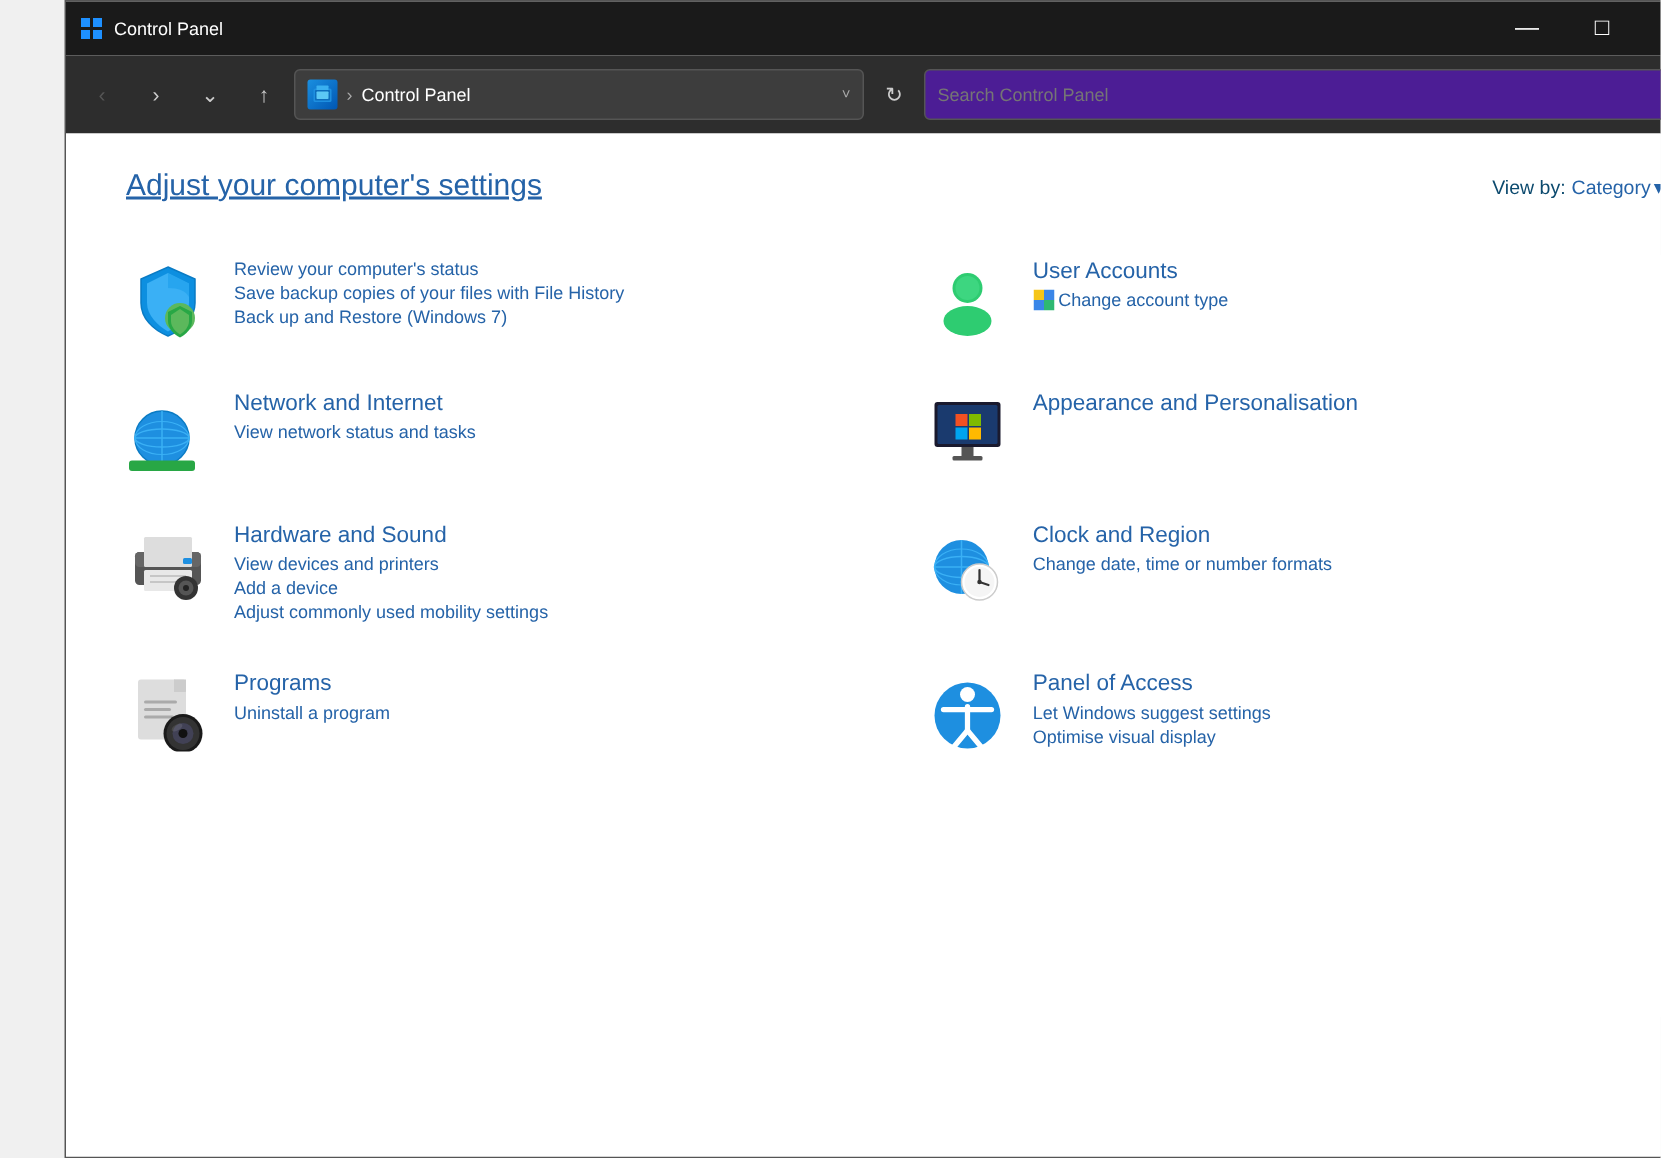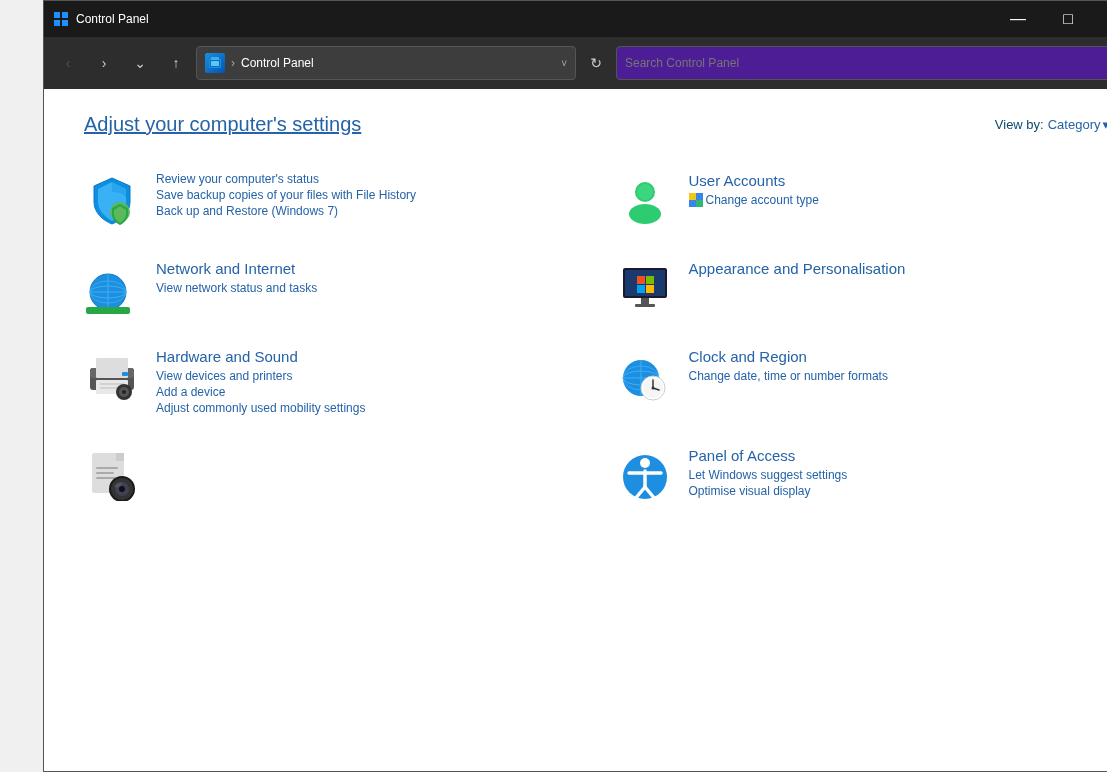--- a/index.html
+++ b/index.html
@@ -462,20 +462,26 @@
             <rect x="10" y="28" width="20" height="2" rx="1" fill="#aaa"></rect>
 
             <circle cx="36" cy="40" r="13" fill="#1a1a1a"></circle>
             <circle cx="36" cy="40" r="11" fill="#333"></circle>
             <circle cx="36" cy="40" r="7" fill="rgba(80,80,120,0.5)"></circle>
             <circle cx="36" cy="40" r="3" fill="#111"></circle>
 
             <ellipse cx="32" cy="36" rx="4" ry="2" fill="rgba(255,255,255,0.1)" transform="rotate(-30 32 36)"></ellipse>
           </svg>
         </div>
+        <div class="category-content">
+          <div class="category-title">Programs</div>
+          <div class="category-links">
+            <a class="category-link">Uninstall a program</a>
+          </div>
+        </div>
       </div>
 
       <div class="category-item">
         <div class="category-icon">
           <svg width="52" height="52" viewBox="0 0 52 52">
 
             <circle cx="26" cy="28" r="22" fill="#1e8fe0"></circle>
 
             <circle cx="26" cy="14" r="5" fill="#fff"></circle>
 

